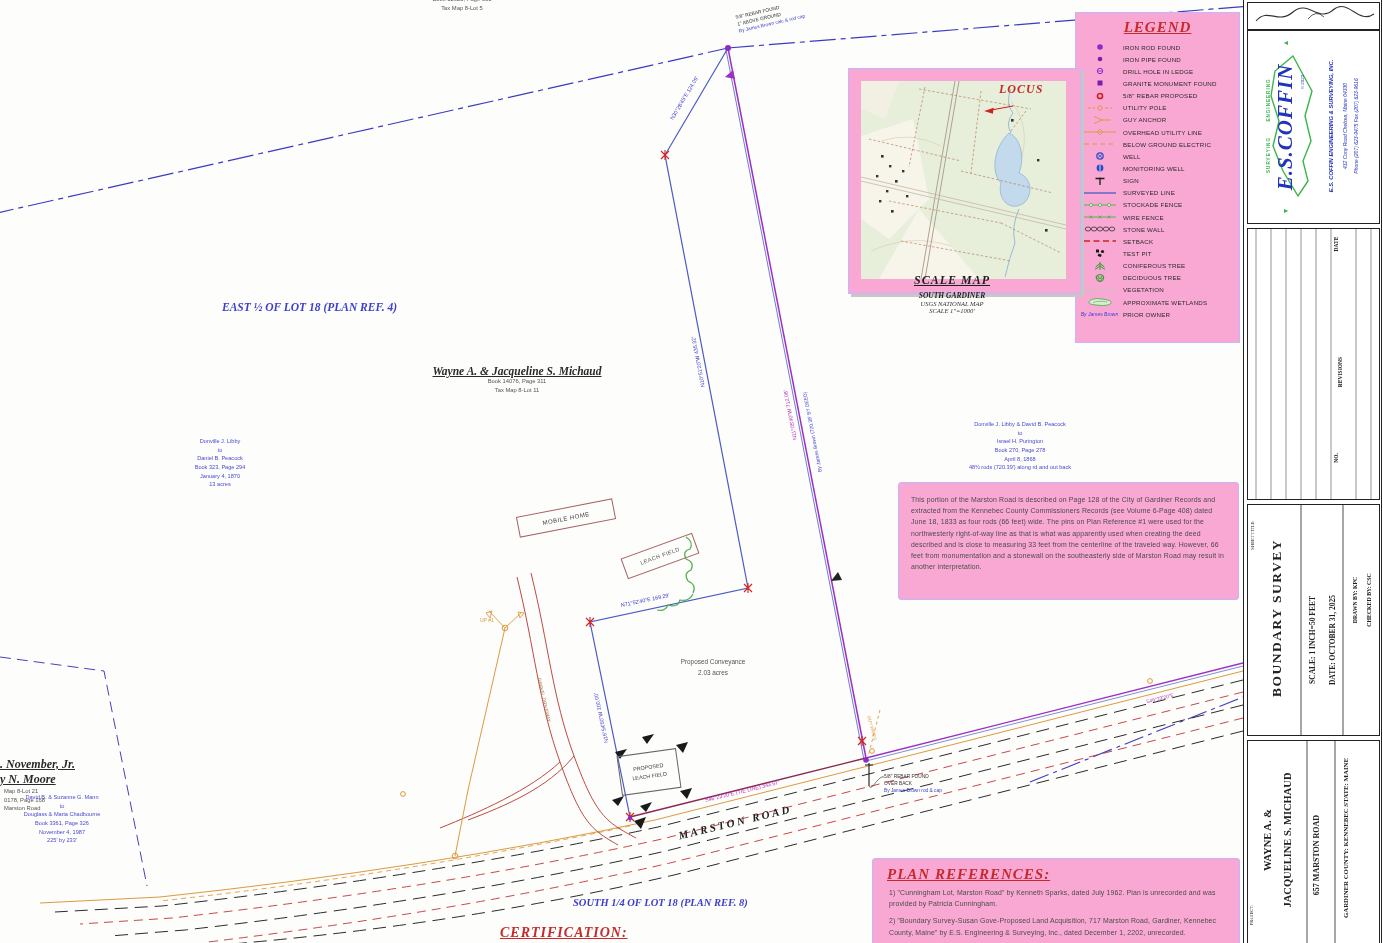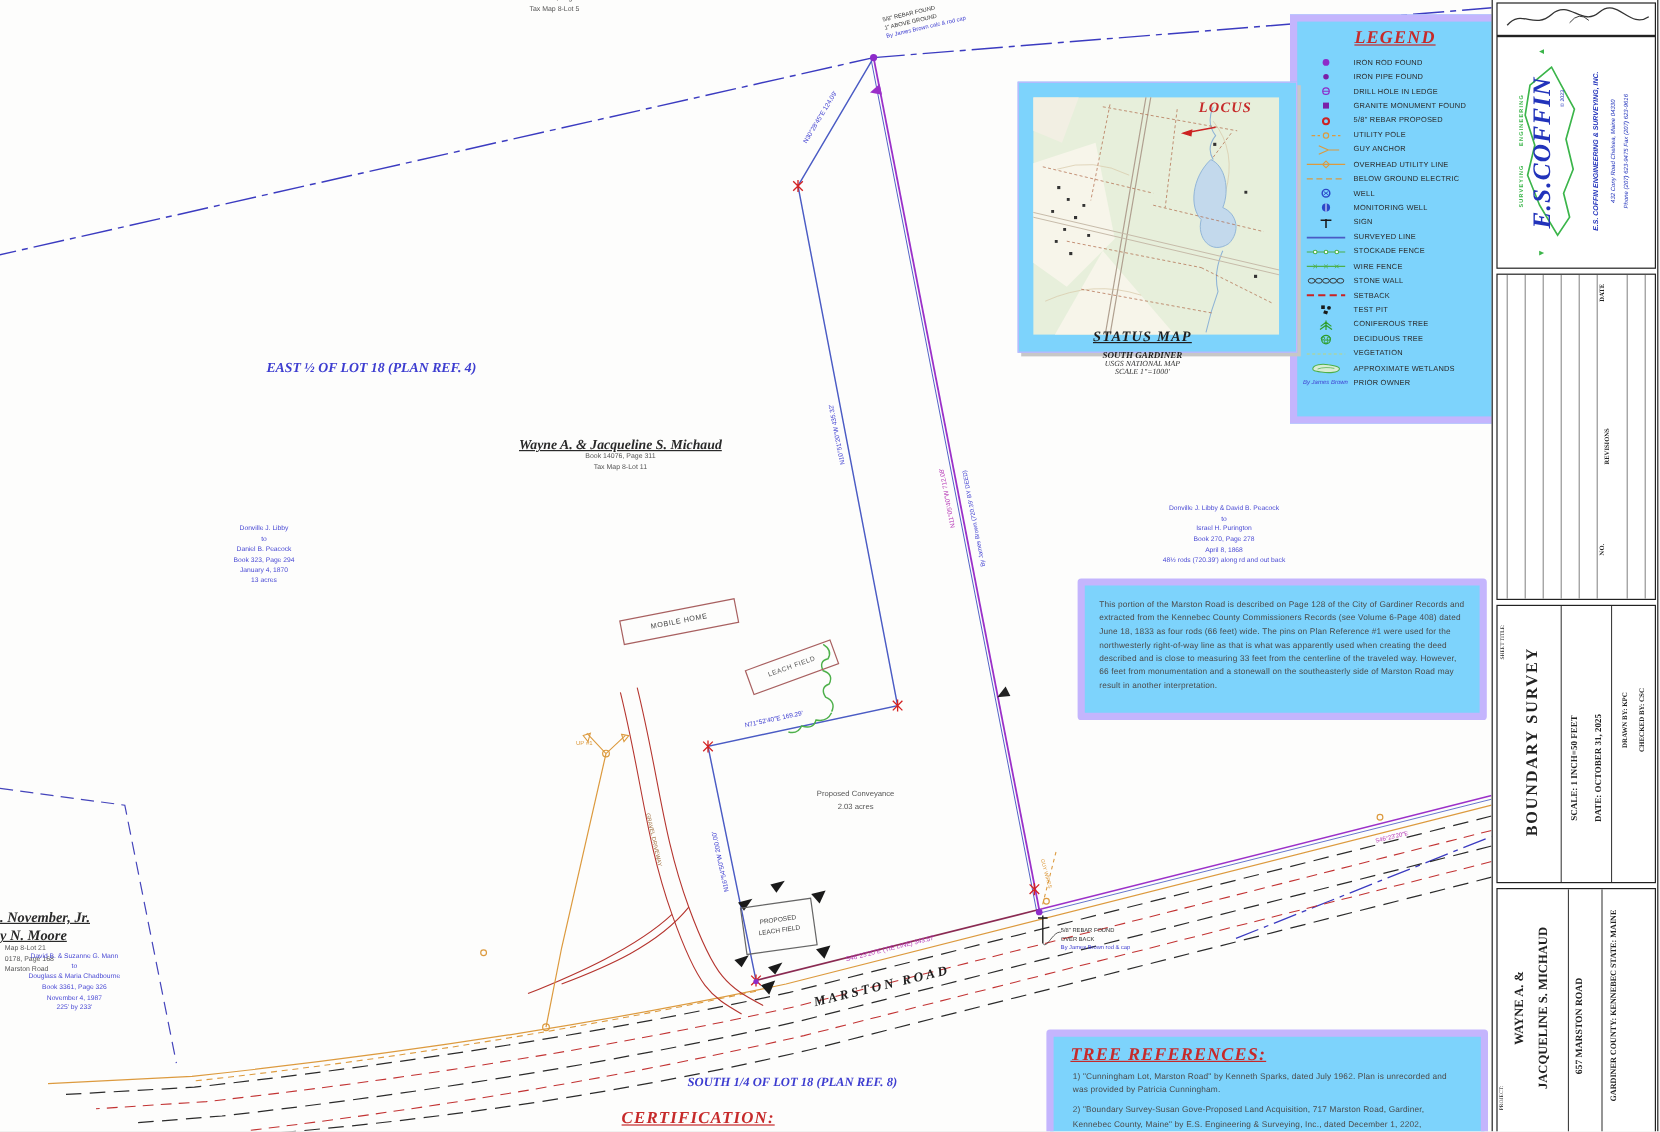--- a/index.html
+++ b/index.html
@@ -12,21 +12,21 @@
   .ser{font-family:"Liberation Serif",serif;}
   .it{font-style:italic;}
   .bd{font-weight:bold;}
   .blue{color:#3d3dd0;}
   .mag{color:#b535b5;}
   .red{color:#c62a2a;}
   .orng{color:#dc9a3e;}
   .gray{color:#555;}
   .tiny{font-size:5.8px;line-height:1.5;}
   .u{text-decoration:underline;}
-  .box{position:absolute;background:#7dd3fc;border:6px solid #c4b5fd;z-index:5;}
+  .box{position:absolute;background:#f9a8d4;border:1px solid #c4b5fd;z-index:5;}
   .boxtitle{font-family:"Liberation Serif",serif;font-style:italic;font-weight:bold;
             color:#c62a2a;text-decoration:underline;font-size:15px;letter-spacing:1px;}
   .body-sm{font-size:6.9px;line-height:1.62;color:#4a4a4a;letter-spacing:.15px;}
   
   .legend{left:1075px;top:12px;width:163px;height:323px;padding:6px 0 0 0;}
   .lg-row{display:flex;align-items:center;height:12.15px;}
   .lg-sym{width:47px;display:flex;justify-content:center;align-items:center;flex:none;}
   .lg-lab{font-size:6.2px;color:#2a2a2a;letter-spacing:.2px;}
   
   .locus{left:848px;top:68px;width:207px;height:200px;box-shadow:3px 3px 0 #c7c7c7;z-index:5;}
@@ -178,21 +178,21 @@
     <div>David B. &amp; Suzanne G. Mann</div>
     <div>to</div>
     <div>Douglass &amp; Maria Chadbourne</div>
     <div>Book 3361, Page 326</div>
     <div>November 4, 1987</div>
     <div>225' by 233'</div>
   </div>
 
   <div class="t ser it bd blue" style="left:573px;top:897px;font-size:10.5px;">SOUTH 1/4 OF LOT 18 (PLAN REF. 8)</div>
 
-  <div class="t ser it bd red u" style="left:518px;top:925px;font-size:14px;letter-spacing:1px;text-align:right;">CERTIFICATION:</div>
+  <div class="t ser it bd red u" style="left:500px;top:925px;font-size:14px;letter-spacing:1px;text-align:right;">CERTIFICATION:</div>
 
   <div class="t rt ser it bd" style="left:735px;top:822px;--r:-13.5deg;font-size:11px;letter-spacing:2.5px;color:#1f1f1f;">MARSTON ROAD</div>
 
   <div class="t rt" style="left:566px;top:518px;--r:-11deg;width:96px;height:19px;border:0.8px solid #a86060;
        display:flex;align-items:center;justify-content:center;font-size:6px;letter-spacing:.5px;color:#444;z-index:3;">
     <span>MOBILE HOME</span>
     </div>
   <div class="t rt" style="left:660px;top:556px;--r:-20deg;width:74px;height:20px;border:0.8px solid #a86060;
        display:flex;align-items:center;justify-content:center;font-size:5.6px;letter-spacing:.5px;color:#555;z-index:3;">
     <span>LEACH FIELD</span>
@@ -470,32 +470,32 @@
         <rect x="30" y="129" width="2.6" height="2.6"></rect>
           <rect x="150" y="38" width="2.6" height="2.6"></rect>
         <rect x="176" y="78" width="2.4" height="2.4"></rect>
           <rect x="184" y="148" width="2.6" height="2.6"></rect>
       </g>
       <path d="M152 25 L125 30 M125 30 l7 -2.4 l-0.6 4.4 z" stroke="#cc2222" stroke-width="1.2" fill="#cc2222"></path>
     </svg>
     <div class="t ser it bd red" style="left:150px;top:13px;font-size:12px;letter-spacing:1px;">LOCUS</div>
   </div>
   <div class="t ctr" style="left:952px;top:273px;z-index:5;">
-    <div class="ser it bd u" style="font-size:12px;letter-spacing:1px;color:#1f1f1f;">STATUS MAP</div>
+    <div class="ser it bd u" style="font-size:12px;letter-spacing:1px;color:#1f1f1f;">SCALE MAP</div>
     <div class="ser it bd" style="font-size:7.5px;margin-top:3px;color:#1f1f1f;">SOUTH GARDINER</div>
     <div class="ser it" style="font-size:6.5px;color:#333;">USGS NATIONAL MAP</div>
     <div class="ser it" style="font-size:6.5px;color:#333;">SCALE 1"=1000'</div>
   </div>
 
   <div class="box" style="left:898px;top:482px;width:341px;height:118px;border-radius:3px;padding:7px 12px;box-sizing:border-box;">
     <div class="body-sm" style="margin-top:4px;">This portion of the Marston Road is described on Page 128 of the City of Gardiner Records and extracted from the Kennebec County Commissioners Records (see Volume 6-Page 408) dated June 18, 1833 as four rods (66 feet) wide.  The pins on Plan Reference #1 were used for the northwesterly right-of-way line as that is what was apparently used when creating the deed described and is close to measuring 33 feet from the centerline of the traveled way.  However, 66 feet from monumentation and a stonewall on the southeasterly side of Marston Road may result in another interpretation.</div>
   </div>
 
   <div class="box" style="left:872px;top:858px;width:368px;height:100px;border-radius:3px;padding:7px 14px;box-sizing:border-box;">
-    <div class="boxtitle">TREE REFERENCES:</div>
+    <div class="boxtitle">PLAN REFERENCES:</div>
     <div class="body-sm" style="margin-top:4px;padding-left:2px;">1)  "Cunningham Lot, Marston Road" by Kenneth Sparks, dated July 1962.  Plan is unrecorded and was provided by Patricia Cunningham.</div>
     <div class="body-sm" style="margin-top:6px;padding-left:2px;">2)  "Boundary Survey-Susan Gove-Proposed Land Acquisition, 717 Marston Road, Gardiner, Kennebec County, Maine" by E.S. Engineering &amp; Surveying, Inc., dated December 1, 2202, unrecorded.</div>
   </div>
 
   <div class="tb">
     <div class="tbsec" style="left:3px;top:2px;width:131px;height:26px;">
       <svg width="131" height="26">
         <path d="M8 18 C20 4 30 22 45 9 S70 20 85 7 S110 22 126 11" stroke="#333" stroke-width="1.1" fill="none"></path>
         <path d="M60 16 q8 -10 16 -2" stroke="#333" stroke-width="0.8" fill="none"></path>
       </svg>

